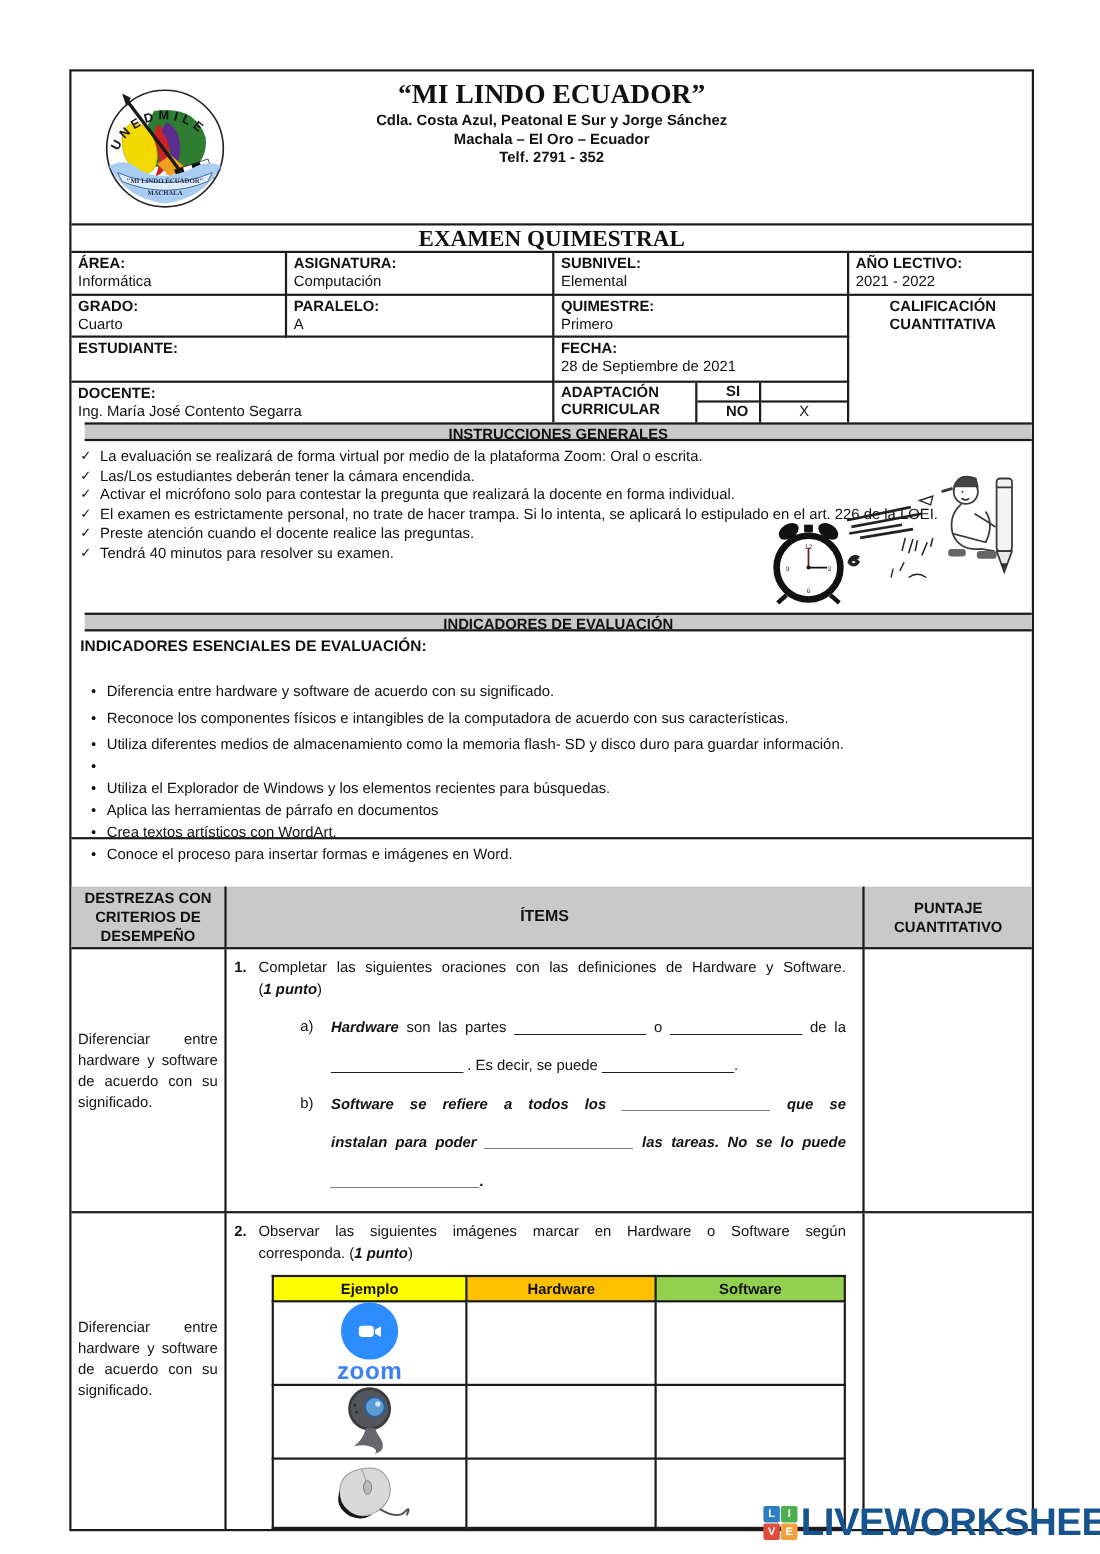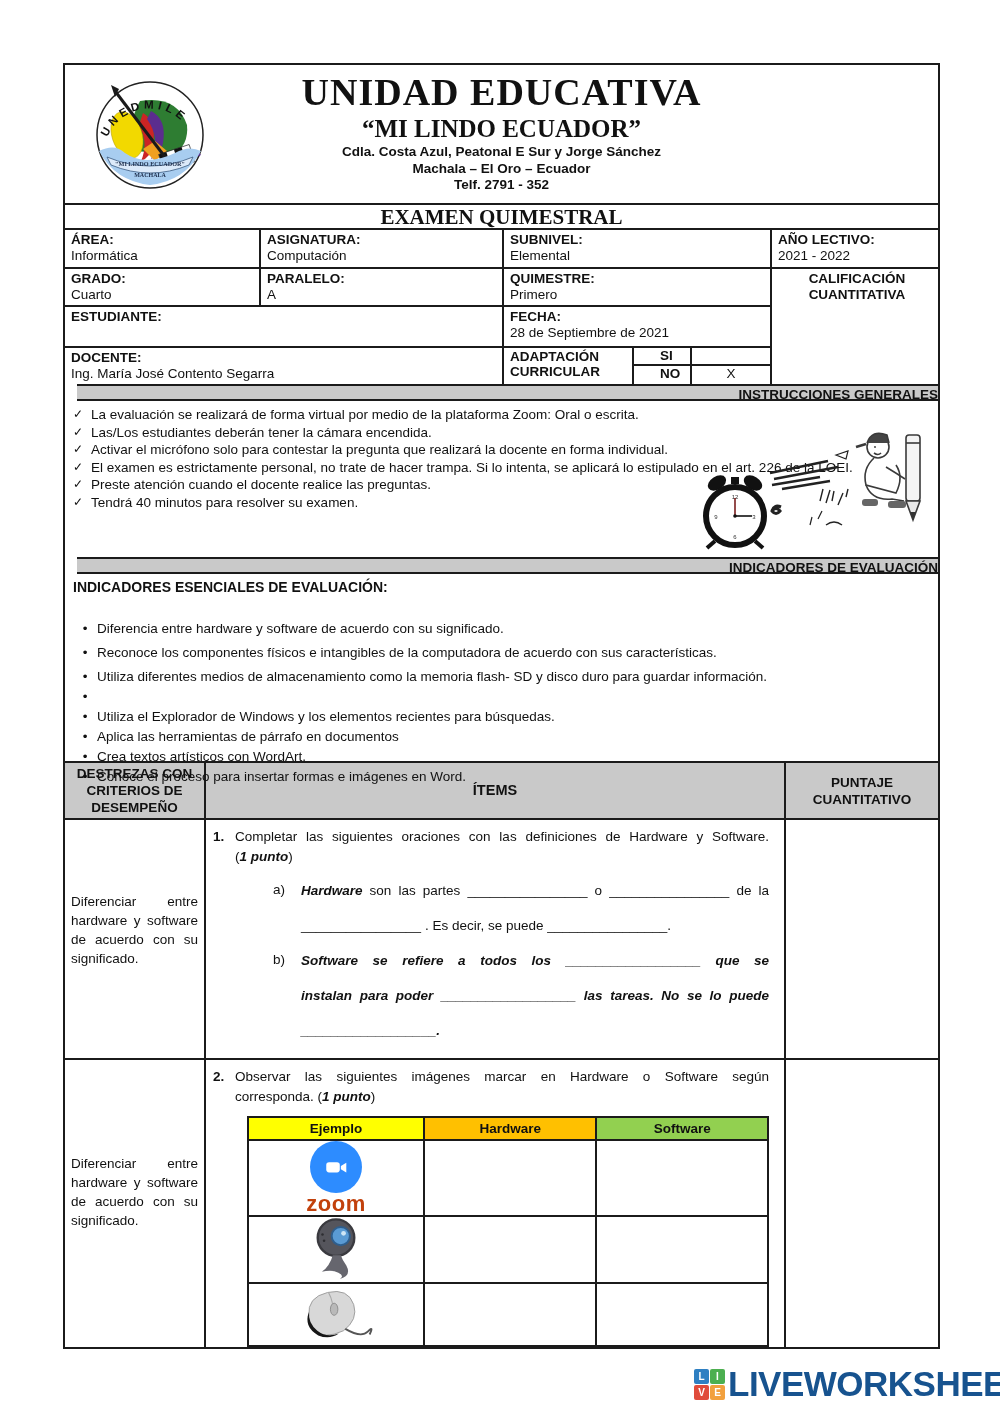--- a/index.html
+++ b/index.html
@@ -27,38 +27,38 @@
   .val { font-size:13.5px; }
   td.calif { text-align:center; font-weight:bold; padding-top:5px; border-bottom:none !important; }
   td.p0 { padding:0 !important; }
   .ad-grid { display:grid; grid-template-columns:130px 58px 1fr; grid-template-rows:1fr 1fr; height:100%; }
   .ad-label { grid-row:1/3; font-weight:bold; padding:1px 0 0 6px; line-height:15px; border-right:2px solid #1b1b1b; }
   .ad-si, .ad-no { font-weight:bold; padding-left:26px; border-right:2px solid #1b1b1b; }
   .ad-si, .ad-sival { border-bottom:2px solid #1b1b1b; }
   .ad-noval { text-align:center; }
 
   
-  .bar { height:17px; line-height:17px; text-align:right; font-weight:bold; font-size:13.5px;
+  .bar { height:17px; line-height:17px; text-align:center; font-weight:bold; font-size:13.5px;
          border-top:2px solid #1b1b1b; border-bottom:2px solid #1b1b1b;margin-left:12px; }
 
   
   .sec-instr-body { position:relative; height:156px; padding-top:5px; }
   .instr-item { display:flex; font-size:13.5px; line-height:17.5px; }
   .check { width:26px; text-align:center; flex:0 0 26px; font-size:12px; }
   .instr-art { position:absolute; left:595px; top:16px; }
 
   
   .sec-ind-body { height:189px; padding:5px 8px 0 8px; border-bottom:2px solid #1b1b1b; }
   .ind-sub { font-weight:bold; font-size:14px; margin-bottom:24px; }
   .ind-item { display:flex; font-size:13.5px; line-height:20px; }
   .bullet { width:24px; flex:0 0 24px; text-align:center; }
   .ind-item.sp { margin-bottom:4px; }
 
   
-  table.exam { width:100%; border-collapse:collapse; table-layout:fixed; }
+  table.exam { width:100%; border-collapse:collapse; table-layout:fixed;margin-top:43px; }
   table.exam th { border-right:2px solid #1b1b1b; border-bottom:2px solid #1b1b1b; font-size:13.5px; line-height:17px; padding:2px; vertical-align:middle; }
   table.exam td { border-right:2px solid #1b1b1b; vertical-align:top; }
   table.exam th.last, table.exam td.last { border-right:none; }
   table.exam tr.r1 td { border-bottom:2px solid #1b1b1b; }
   .destreza { font-size:13.5px; line-height:19px; padding:0 6px; text-align:justify; }
   .dz1 { padding-top:72px; }
   .dz2 { padding-top:94px; }
   .items-cell { padding:8px 15px 0 7px; font-size:13.5px; }
   .qhead { position:relative; padding-left:22px; line-height:18px; }
   .qnum { position:absolute; left:0; font-weight:bold; }
@@ -117,21 +117,20 @@
           <path d="M14,78 Q30,70 40,80 Q60,94 90,80 Q104,72 116,78 Q100,108 65,112 Q30,108 14,78Z" fill="#a8cdf0"></path>
           <path d="M22,84 Q65,102 108,84 L104,92 Q65,108 26,92Z" fill="#dceafa" stroke="#3b5b80" stroke-width="0.8"></path>
           <text font-family="Liberation Serif, serif" font-size="6.2" font-weight="bold" fill="#1c2c4a" text-anchor="middle" x="65" y="93">"MI LINDO ECUADOR"</text>
           <text font-family="Liberation Serif, serif" font-size="6" font-weight="bold" fill="#1c2c4a" text-anchor="middle" x="65" y="104">MACHALA</text>
           <text font-size="11.5" font-weight="bold" fill="#111" letter-spacing="4">
             <textPath href="#arc" startOffset="8">UNEDMILE</textPath>
           </text>
         </svg>
       </div>
       <div class="title-block">
-        <div class="school-name">UNIDAD EDUCATIVA</div>
         <div class="school-sub">“MI LINDO ECUADOR”</div>
         <div class="addr">Cdla. Costa Azul, Peatonal E Sur y Jorge Sánchez</div>
         <div class="addr">Machala – El Oro – Ecuador</div>
         <div class="addr">Telf. 2791 - 352</div>
       </div>
     </div>
 
     <div class="sec-examtitle">EXAMEN QUIMESTRAL</div>
 
     <table class="info">
@@ -370,21 +369,21 @@
               </tr>
               <tr style="height:76px">
                 <td>
                   <div class="zoom-cell">
                     <div class="zoom-circle" style="background-color: rgb(45, 140, 255);">
                       <svg width="26" height="26" viewBox="0 0 24 24">
                         <rect x="3" y="7.5" width="12.5" height="9.5" rx="2.6" fill="#fff"></rect>
                         <path d="M16.5 11 L21.5 8 V17 L16.5 14 Z" fill="#fff"></path>
                       </svg>
                     </div>
-                    <div class="zoom-word" style="color: #c2410c;">zoom</div>
+                    <div class="zoom-word" style="color: #3b82f6;">zoom</div>
                   </div>
                 </td>
                 <td></td>
                 <td></td>
               </tr>
               <tr style="height:66px">
                 <td>
                   <svg width="58" height="62" viewBox="0 0 70 78">
                     <circle cx="35" cy="26" r="23" fill="#55555c" stroke="#3a3a3f" stroke-width="3"></circle>
                     <circle cx="41" cy="24" r="11.5" fill="#5a9bd4" stroke="#2f5e8c" stroke-width="2.5"></circle>

